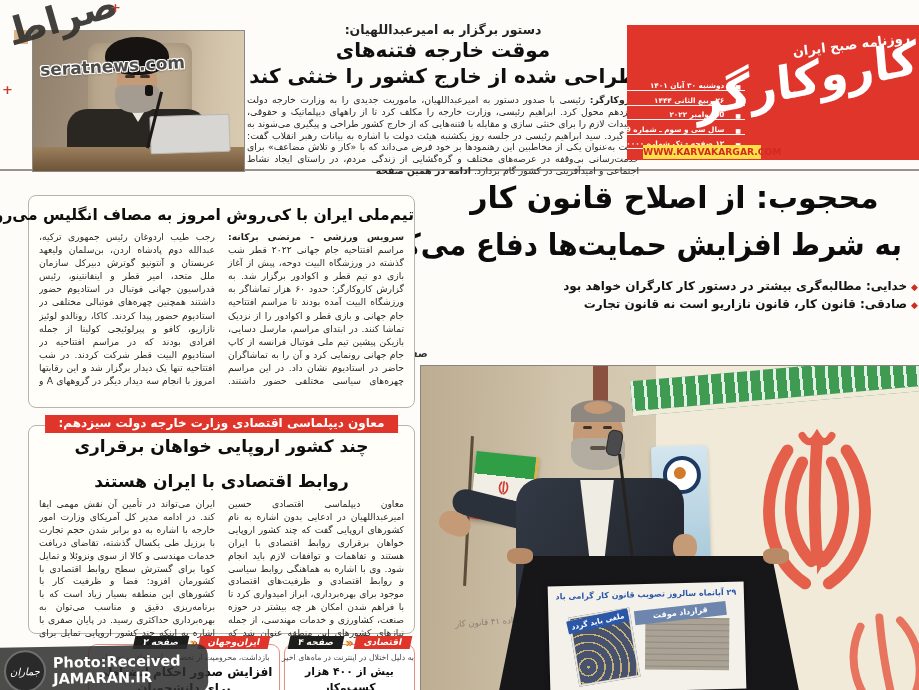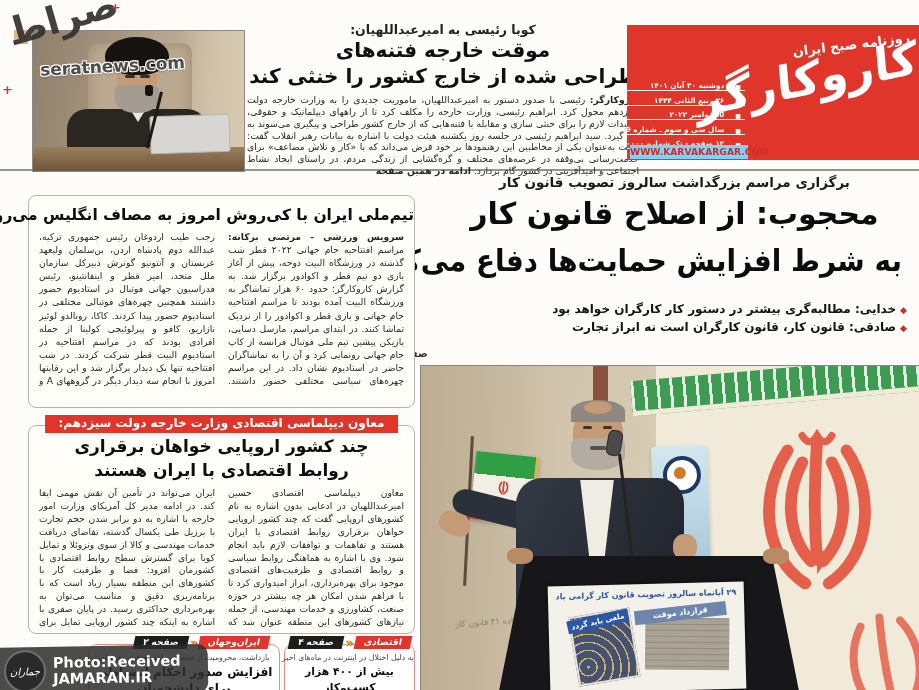--- a/index.html
+++ b/index.html
@@ -53,30 +53,30 @@
   .masthead{left:627px;top:25px;width:292px;height:135px;background:#df352a;z-index:4;}
   .mh-tagline{right:10px;top:5px;color:#fff;font-size:13px;font-weight:bold;
               transform:rotate(-7deg);transform-origin:right top;direction:rtl;}
   .mh-title{right:0px;top:30px;width:215px;text-align:center;color:#fff;font-size:46px;font-weight:bold;
             transform:rotate(-11deg) skewX(-6deg);direction:rtl;line-height:1;}
   .mh-info{left:0;top:52px;width:118px;}
   .mh-row{direction:rtl;display:flex;align-items:flex-end;gap:11px;height:13.4px;
           border-bottom:1px solid rgba(255,255,255,.95);padding-right:4px;color:#fff;
           font-size:7.3px;white-space:nowrap;font-weight:bold;}
   .mh-sq{font-size:6px;line-height:6px;}
-  .mh-url{left:3px;top:120px;width:118px;height:14px;background:#7dd3fc;color:#d02c22;font-weight:bold;
+  .mh-url{left:16px;top:120px;width:118px;height:14px;background:#fde047;color:#d02c22;font-weight:bold;
           font-size:9.2px;text-align:right;line-height:14px;}
 
   
   .main-story{left:430px;top:174px;width:489px;}
   .ms-kicker{text-align:center;font-size:13.5px;font-weight:bold;color:#1b1b1b;direction:rtl;}
   .ms-h{text-align:center;font-weight:bold;color:#0c0c0c;font-size:30px;line-height:47px;
         letter-spacing:-.5px;white-space:nowrap;direction:rtl;}
   .ms-h2{transform:scaleX(.93);transform-origin:center;}
-  .ms-bullets{margin-top:17px;direction:rtl;padding-right:12px;}
+  .ms-bullets{margin-top:10px;direction:rtl;padding-right:1px;}
   .ms-bullet{font-size:12px;font-weight:bold;color:#151515;line-height:16.5px;text-align:right;}
   .ms-diamond{color:#d02c22;font-size:9px;margin-left:4px;}
   .page3{left:388px;top:348px;font-size:10px;font-weight:bold;color:#333;direction:rtl;}
 
   
   .photo{left:420px;top:365px;width:499px;height:325px;border:1px solid #88857f;overflow:hidden;
          background:linear-gradient(100deg,#c9bba2,#d6c9b2 40%,#e2d8c2 65%,#ece3cf);}
   .p-leftshade{left:0;top:0;width:140px;height:100%;background:linear-gradient(90deg,#bdae93,rgba(189,174,147,0));}
   .p-banner{right:0;top:0;width:264px;height:100%;background:#f2ead8;}
   .p-green{right:-16px;top:2px;width:305px;height:30px;background:#3f9b51;transform:rotate(-5deg);
@@ -193,21 +193,21 @@
     <div class="abs r-brow2"></div>
     <div class="abs r-beard"></div>
     <div class="abs r-turban"></div>
     <div class="abs r-desk"></div>
     <div class="abs r-laptop"></div>
     <div class="abs r-mic"></div>
     <div class="abs r-michead"></div>
   </figure>
 
   <article class="abs top-story">
-    <div class="ts-kicker rtl">کوبا رئیسی به امیرعبداللهیان:</div>
+    <div class="ts-kicker rtl">دستور برگزار به امیرعبداللهیان:</div>
     <div class="ts-h">موقت خارجه فتنه‌های</div>
     <div class="ts-h">طراحی شده از خارج کشور را خنثی کند</div>
     <p class="ts-body" style="margin:4px 0 0"><span class="bold">کاروکارگر:</span> <span>رئیسی با صدور دستور به امیرعبداللهیان، ماموریت جدیدی را به وزارت خارجه دولت سیزدهم محول کرد. ابراهیم رئیسی، وزارت خارجه را مکلف کرد تا از راههای دیپلماتیک و حقوقی، تمهیدات لازم را برای خنثی سازی و مقابله با فتنه‌هایی که از خارج کشور طراحی و پیگیری می‌شوند به کار گیرد. سید ابراهیم رئیسی در جلسه روز یکشنبه هیئت دولت با اشاره به بیانات رهبر انقلاب گفت: دولت به‌عنوان یکی از مخاطبین این رهنمودها بر خود فرض می‌داند که با «کار و تلاش مضاعف» برای خدمت‌رسانی بی‌وقفه در عرصه‌های مختلف و گره‌گشایی از زندگی مردم، در راستای ایجاد نشاط اجتماعی و امیدآفرینی در کشور گام بردارد.</span> <span class="bold">ادامه در همین صفحه</span></p>
   </article>
 
   <header class="abs masthead">
     <div class="abs mh-tagline">روزنامه صبح ایران</div>
     <div class="abs mh-title">کاروکارگر</div>
     <div class="abs mh-info">
       <div class="mh-row">
@@ -228,26 +228,25 @@
         </div>
       <div class="mh-row">
         <span class="mh-sq">■</span>
         <span>۱۲ صفحه - تک شماره ۵۰۰۰۰ ریال</span>
         </div>
     </div>
     <div class="abs mh-url">WWW.KARVAKARGAR.COM</div>
   </header>
 
   <section class="abs main-story">
-    <div class="ms-kicker">برگزاری مراسم بزرگداشت سالروز تصویب قانون کار</div>
     <div class="ms-h">محجوب: از اصلاح قانون کار</div>
     <div class="ms-h ms-h2">به شرط افزایش حمایت‌ها دفاع می‌کنیم</div>
     <div class="ms-bullets">
       <div class="ms-bullet"><span class="ms-diamond">◆</span><span>خدایی: مطالبه‌گری بیشتر در دستور کار کارگران خواهد بود</span></div>
-      <div class="ms-bullet"><span class="ms-diamond">◆</span><span>صادقی: قانون کار، قانون کارگران است نه ابراز تجارت</span></div>
+      <div class="ms-bullet"><span class="ms-diamond">◆</span><span>صادقی: قانون کار، قانون نازاریو است نه قانون تجارت</span></div>
     </div>
   </section>
 
   <div class="abs page3">صفحه ۳</div>
 
   <figure class="abs photo" style="margin:0">
     <div class="abs p-leftshade"></div>
     <div class="abs p-banner"></div>
     <div class="abs p-green"></div>
     <div class="abs p-post"></div>
@@ -315,21 +314,21 @@
   </figure>
 
   <article class="abs story-box football">
     <div class="fb-h">تیم‌ملی ایران با کی‌روش امروز به مصاف انگلیس می‌رود</div>
     <p class="col-body fb-body" style="margin-top:6px"><span class="bold">سرویس ورزشی - مرتضی برکانه:</span> <span>مراسم افتتاحیه جام جهانی ۲۰۲۲ قطر شب گذشته در ورزشگاه البیت دوحه، پیش از آغاز بازی دو تیم قطر و اکوادور برگزار شد. به گزارش کاروکارگر: حدود ۶۰ هزار تماشاگر به ورزشگاه البیت آمده بودند تا مراسم افتتاحیه جام جهانی و بازی قطر و اکوادور را از نزدیک تماشا کنند. در ابتدای مراسم، مارسل دسایی، بازیکن پیشین تیم ملی فوتبال فرانسه از کاپ جام جهانی رونمایی کرد و آن را به تماشاگران حاضر در استادیوم نشان داد. در این مراسم چهره‌های سیاسی مختلفی حضور داشتند. رجب طیب اردوغان رئیس جمهوری ترکیه، عبدالله دوم پادشاه اردن، بن‌سلمان ولیعهد عربستان و آنتونیو گوترش دبیرکل سازمان ملل متحد، امیر قطر و اینفانتینو، رئیس فدراسیون جهانی فوتبال در استادیوم حضور داشتند همچنین چهره‌های فوتبالی مختلفی در استادیوم حضور پیدا کردند. کاکا، رونالدو لوئیز نازاریو، کافو و پیرلوئیجی کولینا از جمله افرادی بودند که در مراسم افتتاحیه در استادیوم البیت قطر شرکت کردند. در شب افتتاحیه تنها یک دیدار برگزار شد و این رقابتها امروز با انجام سه دیدار دیگر در گروههای A و B پیگیری می‌شود. در دومین دیدار گروه B در ساعت ۱۹:۳۰ هلند مدعی به مصاف تیم سختکوش سنگال می‌رود و اما در دیدارهای تیم ملی فوتبال کشورمان از ساعت ۱۶:۳۰ به مصاف تیم قدرتمند انگلیس می‌رود.</span> </p>
   </article>
 
   <article class="abs story-box diplomacy">
     <div class="abs red-label">معاون دیپلماسی اقتصادی وزارت خارجه دولت سیزدهم:</div>
     <div class="dp-h">چند کشور اروپایی خواهان برقراری</div>
-    <div class="dp-h" style="margin-top:0">روابط اقتصادی با ایران هستند</div>
+    <div class="dp-h" style="margin-top:11px">روابط اقتصادی با ایران هستند</div>
     <p class="col-body dp-body" style="margin-top:5px"><span>معاون دیپلماسی اقتصادی حسین امیرعبداللهیان در ادعایی بدون اشاره به نام کشورهای اروپایی گفت که چند کشور اروپایی خواهان برقراری روابط اقتصادی با ایران هستند و تفاهمات و توافقات لازم باید انجام شود. وی با اشاره به هماهنگی روابط سیاسی و روابط اقتصادی و ظرفیت‌های اقتصادی موجود برای بهره‌برداری، ابراز امیدواری کرد تا با فراهم شدن امکان هر چه بیشتر در حوزه صنعت، کشاورزی و خدمات مهندسی، از جمله نیازهای کشورهای این منطقه عنوان شد که ایران می‌تواند در تأمین آن نقش مهمی ایفا کند. در ادامه مدیر کل آمریکای وزارت امور خارجه با اشاره به دو برابر شدن حجم تجارت با برزیل طی یکسال گذشته، تقاضای دریافت خدمات مهندسی و کالا از سوی ونزوئلا و تمایل کوبا برای گسترش سطح روابط اقتصادی با کشورمان افزود: فضا و ظرفیت کار با کشورهای این منطقه بسیار زیاد است که با برنامه‌ریزی دقیق و مناسب می‌توان به بهره‌برداری حداکثری رسید. در پایان صفری با اشاره به اینکه چند کشور اروپایی تمایل برای برقراری روابط اقتصادی با ایران را دارند از مسئولین ذی‌ربط خواست موضوع کمیسیون‌های مشترک روابط اقتصادی با دیگر کشورها به صورت جدی پیگیری شود و تفاهمات و توافقات صورت گرفته در فاز عملیاتی قرار گیرد.</span></p>
   </article>
 
   <aside class="abs bbox box-iran">
     <div class="tabs">
       <span class="tab-sec">ایران‌وجهان</span>
       <span class="tab-chev">«</span>
       <span class="tab-page">صفحه ۲</span>
     </div>
     <div class="bb-kicker">بازداشت، محرومیت از تحصیل و لغو معافیت تحصیلی</div>

